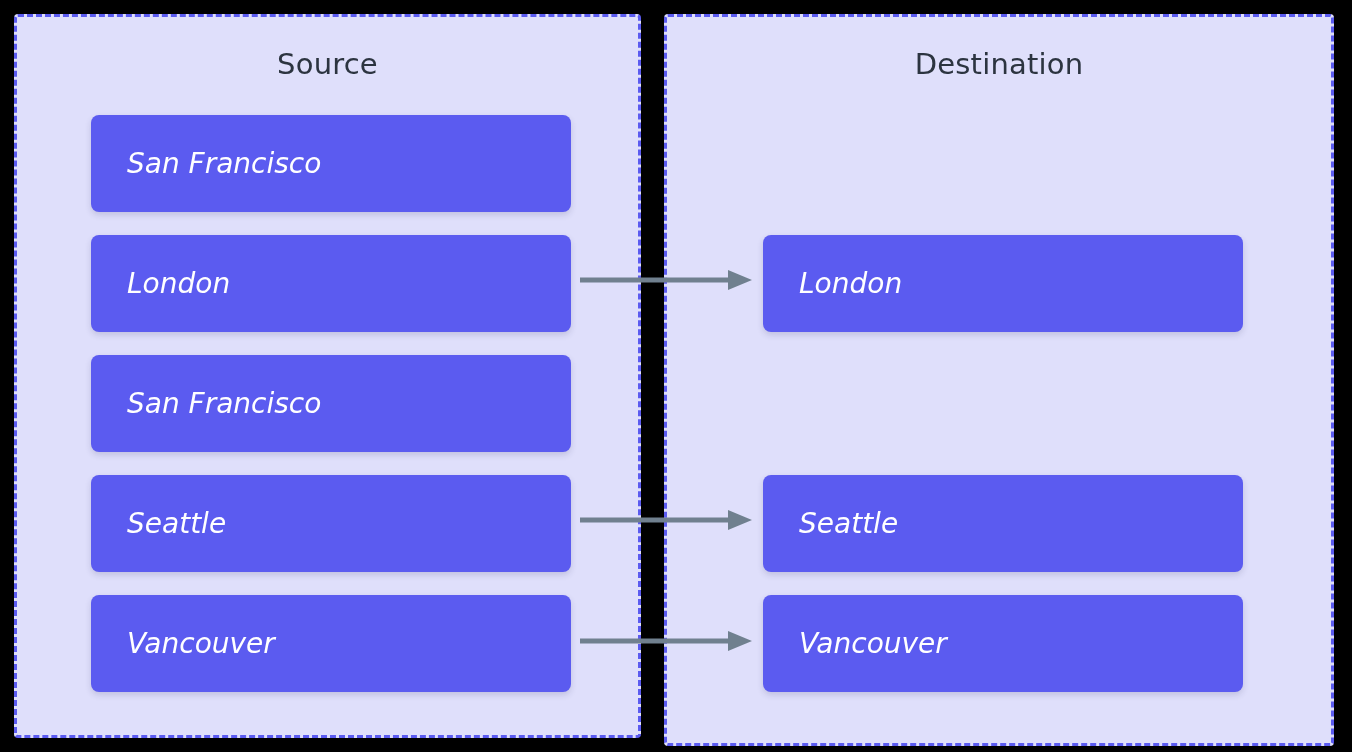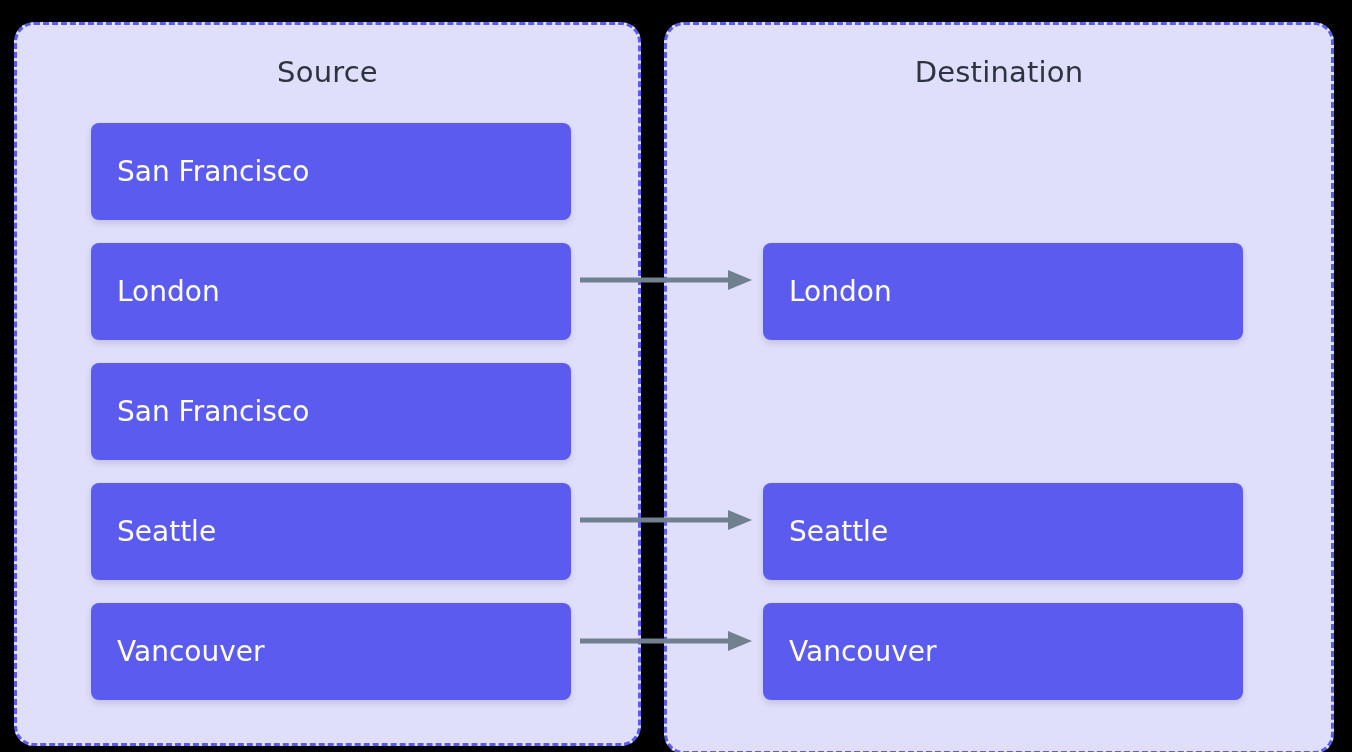--- a/index.html
+++ b/index.html
@@ -19,23 +19,22 @@
     width: 1352px;
     height: 752px;
     background: #000000;
   }
 
   
   .panel {
     position: absolute;
     background: #dfdffb;
     border: 3px dashed #5b5bf0;
-    border-radius: 20px;
+    border-radius: 4px;
     box-sizing: border-box;
-    margin-top: 8px;
   }
   .panel-source {
     left: 14px;
     top: 14px;
     width: 627px;
     height: 724px;
   }
   .panel-dest {
     left: 664px;
     top: 14px;
@@ -58,21 +57,22 @@
 
   
   .node {
     position: absolute;
     background: #5b5bf0;
     border-radius: 8px;
     box-shadow: 0 3px 6px rgba(40, 40, 90, 0.16);
     box-sizing: border-box;
     display: flex;
     align-items: center;
-    padding-left: 26px;
+    padding-left: 36px;
+    font-style: italic;
   }
   .node-label {
     color: #ffffff;
     font-size: 28px;
     font-weight: 400;
     line-height: 1;
     white-space: nowrap;
   }
 
   

